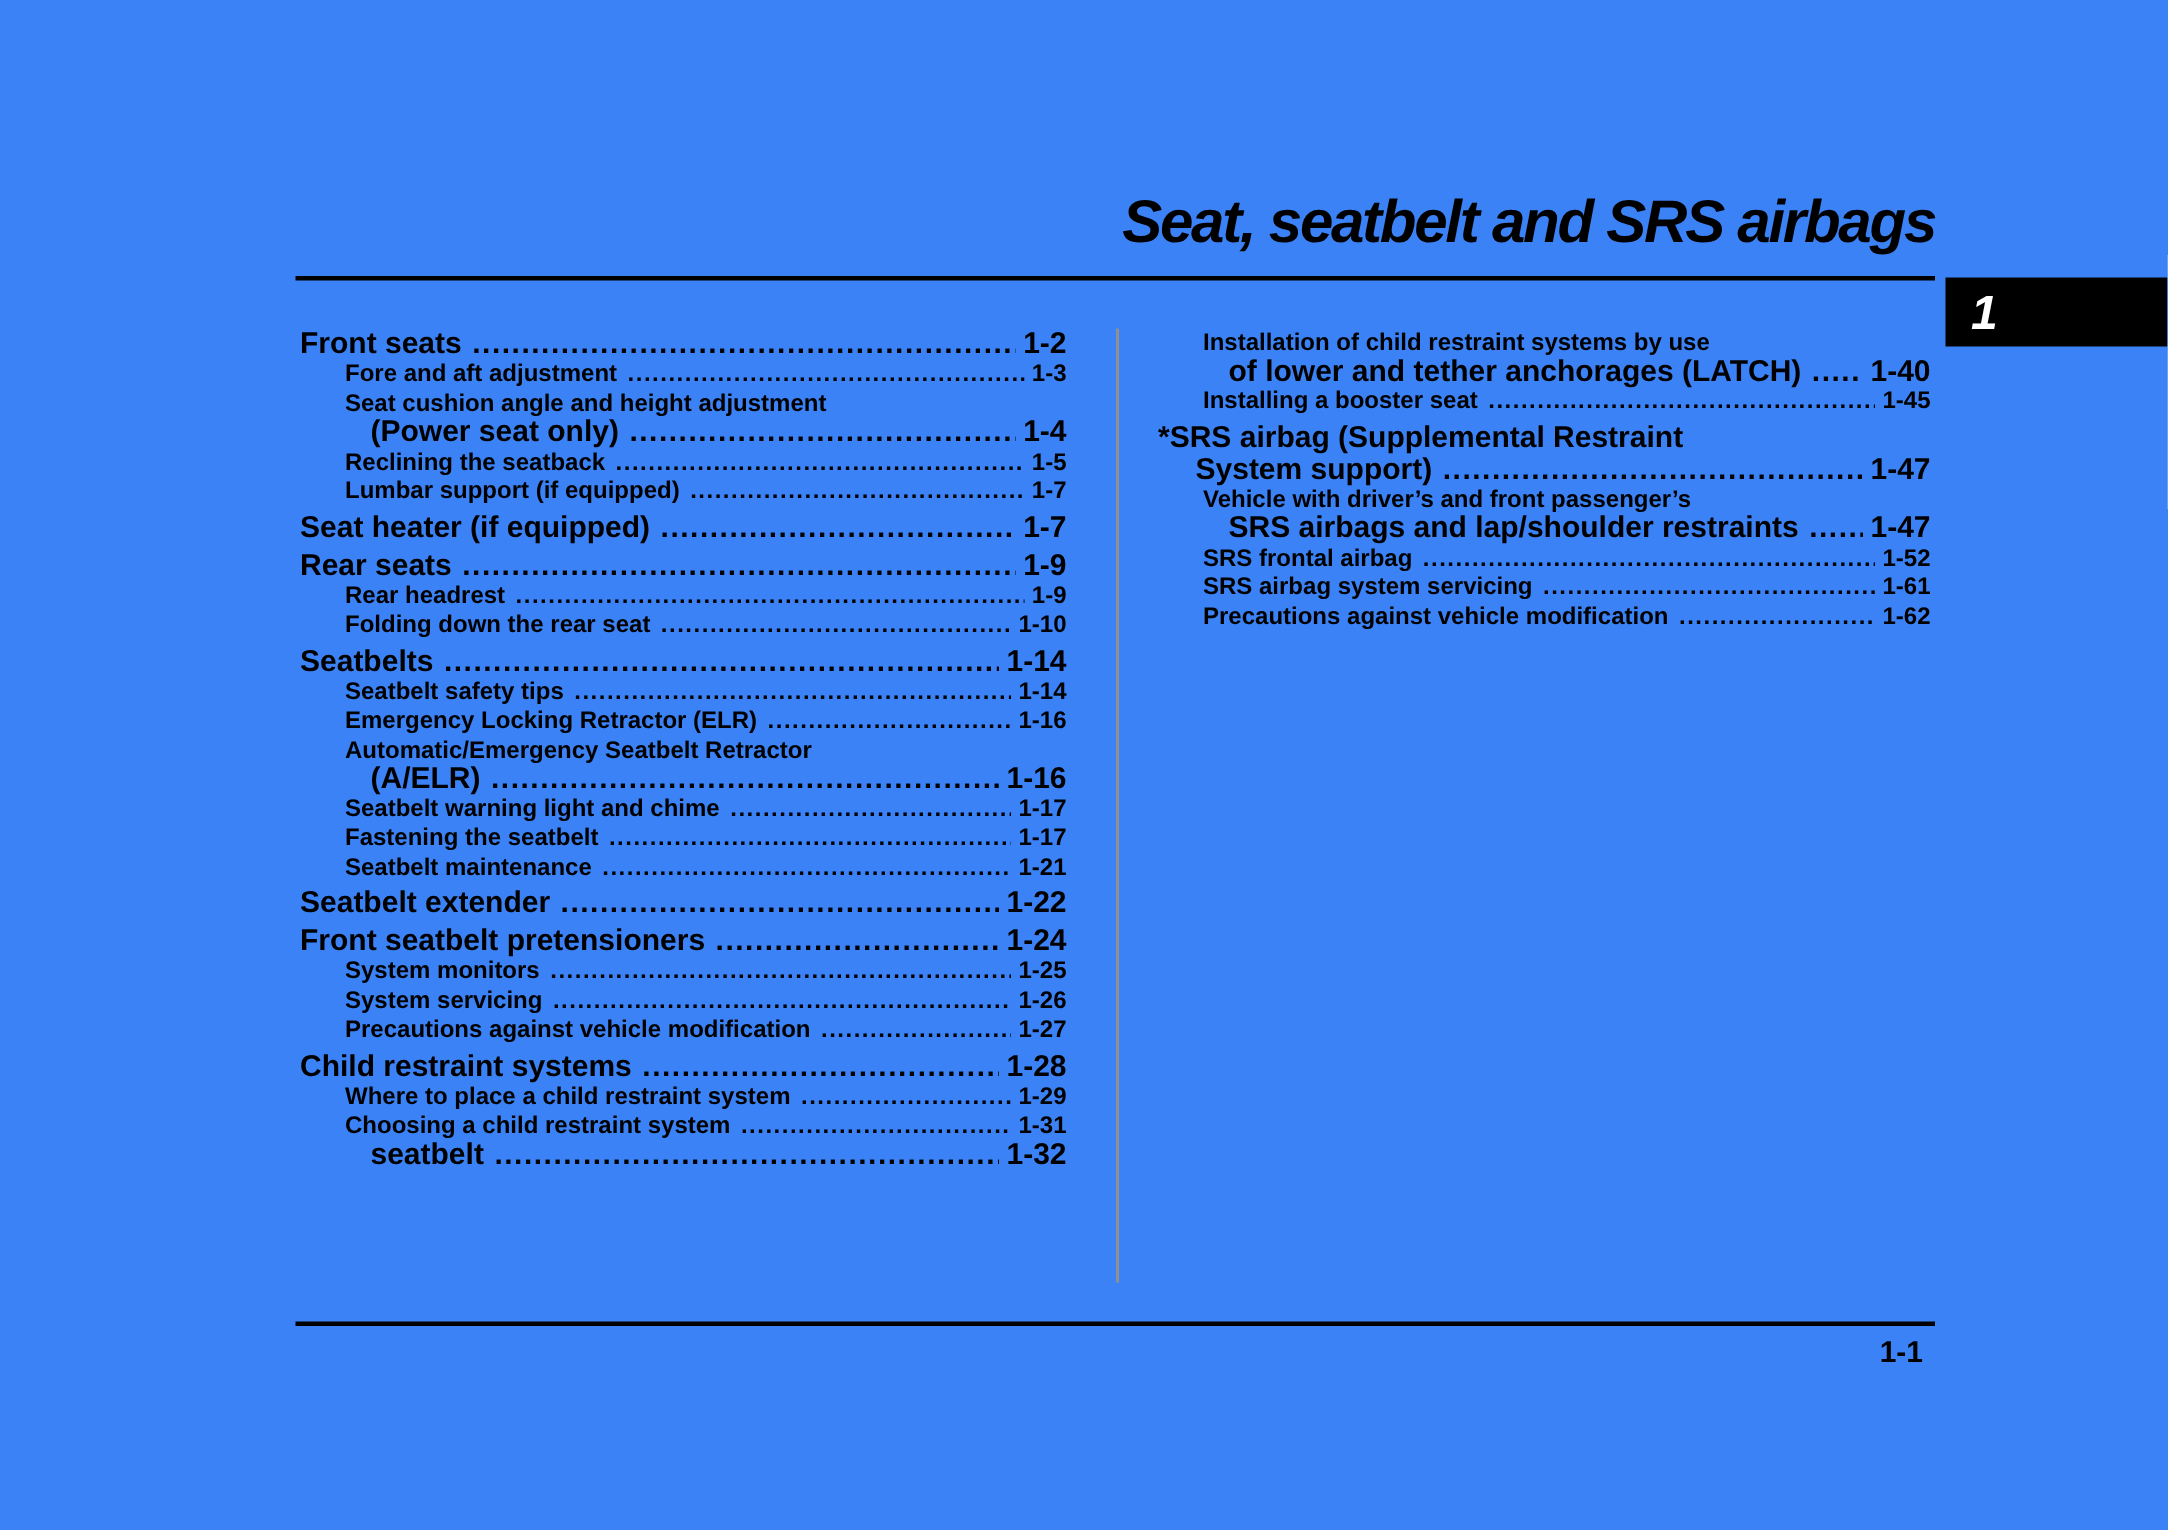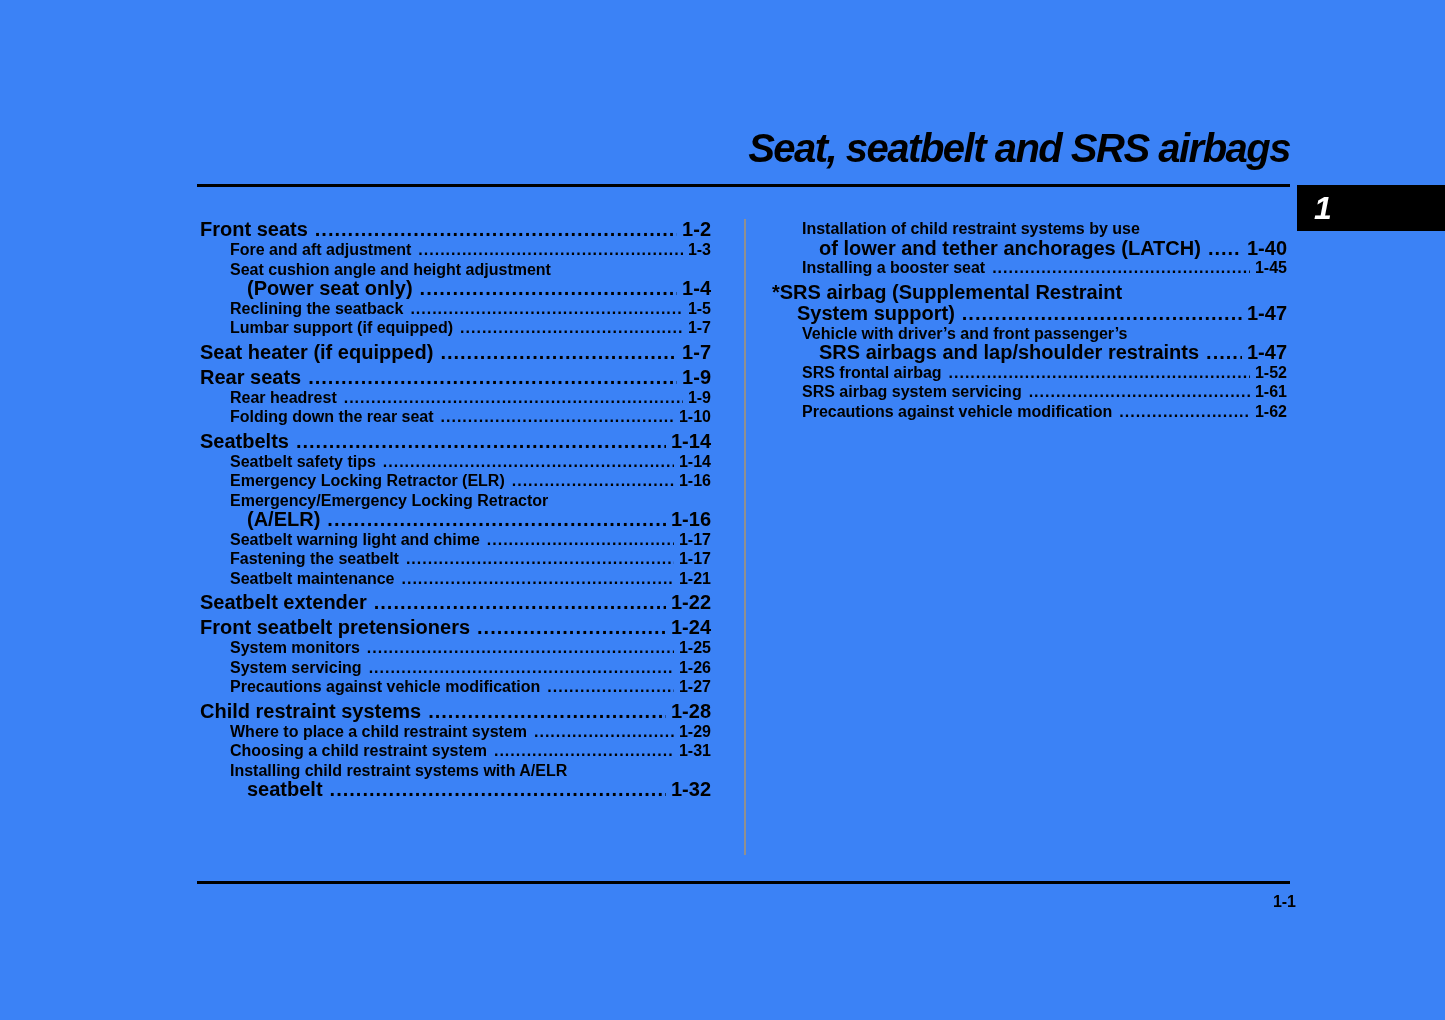--- a/index.html
+++ b/index.html
@@ -109,22 +109,22 @@
     padding-left: 2px;
   }
   .footer-rule {
     position: absolute;
     left: 197px; top: 881px;
     width: 1093px; height: 3px;
     background: var(--text);
   }
   .footer-page {
     position: absolute;
-    top: 890px; right: 149px;
-    font-size: 16px;
+    top: 890px; right: 163px;
+    font-size: 20px;
     line-height: 24px;
   }
 </style>
 </head>
 <body>
 
 <div class="page">
 
   <div class="title">Seat, seatbelt and SRS airbags</div>
 
@@ -192,21 +192,21 @@
         <span class="label">Seatbelt safety tips</span>
         <span class="dots"></span>
         <span class="pagenum">1-14</span>
       </div>
       <div class="row item">
         <span class="label">Emergency Locking Retractor (ELR)</span>
         <span class="dots"></span>
         <span class="pagenum">1-16</span>
       </div>
       <div class="row item">
-        <span class="label">Emergency/Emergency Locking Retractor</span>
+        <span class="label">Automatic/Emergency Seatbelt Retractor</span>
       </div>
       <div class="row cont">
         <span class="label">(A/ELR)</span>
         <span class="dots"></span>
         <span class="pagenum">1-16</span>
       </div>
       <div class="row item">
         <span class="label">Seatbelt warning light and chime</span>
         <span class="dots"></span>
         <span class="pagenum">1-17</span>
@@ -253,23 +253,20 @@
       </div>
       <div class="row item">
         <span class="label">Where to place a child restraint system</span>
         <span class="dots"></span>
         <span class="pagenum">1-29</span>
       </div>
       <div class="row item">
         <span class="label">Choosing a child restraint system</span>
         <span class="dots"></span>
         <span class="pagenum">1-31</span>
-      </div>
-      <div class="row item">
-        <span class="label">Installing child restraint systems with A/ELR</span>
       </div>
       <div class="row cont">
         <span class="label">seatbelt</span>
         <span class="dots"></span>
         <span class="pagenum">1-32</span>
       </div>
     </div>
 
   <div class="toc-divider"></div>
 

